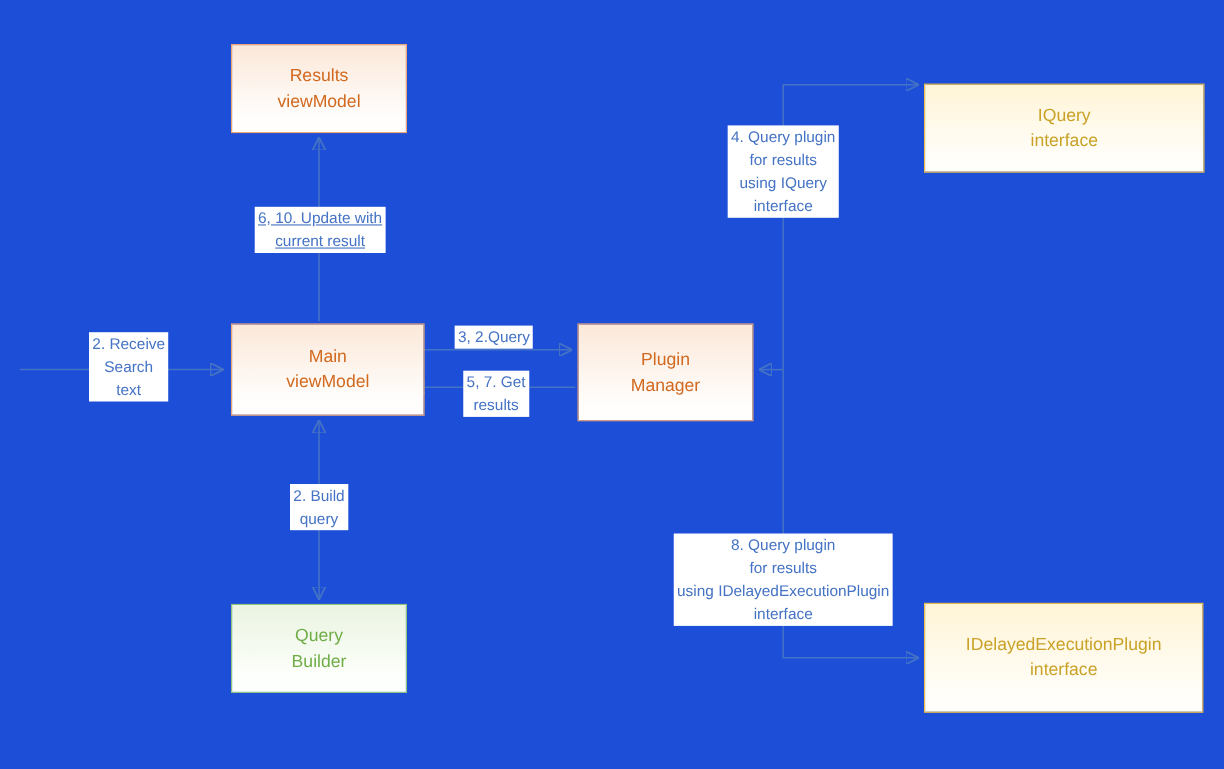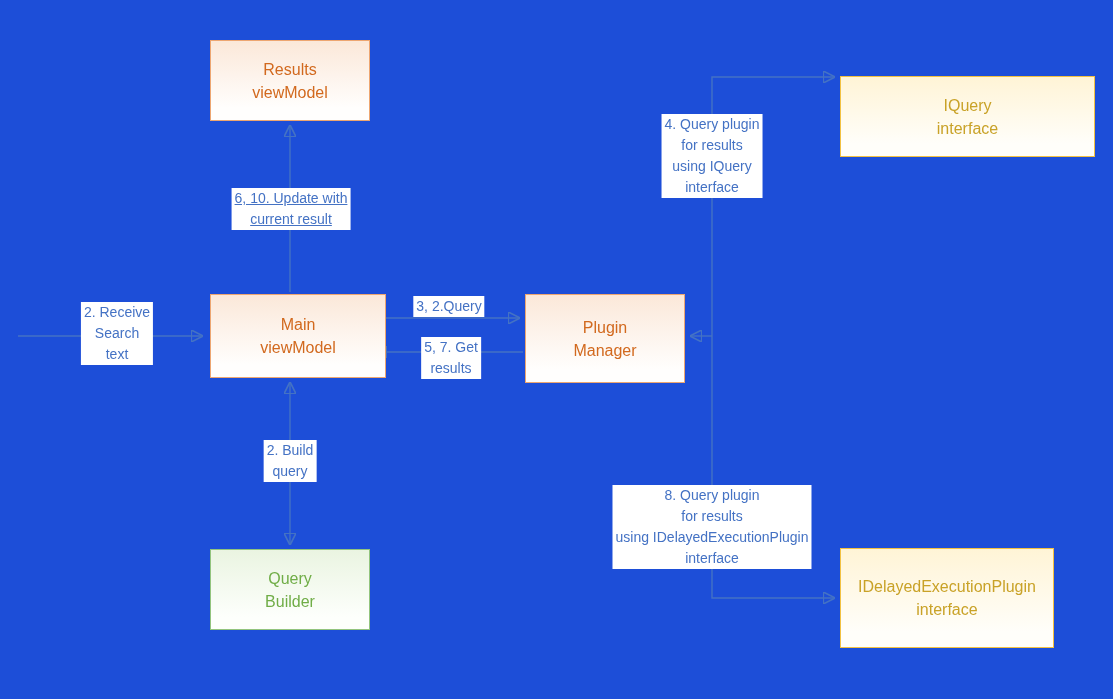--- a/index.html
+++ b/index.html
@@ -67,21 +67,21 @@
     padding: 0 3px;
     z-index: 2;
   }
 
   
   .n-results   { left: 210px; top: 40px;  width: 160px; height: 81px; }
   .n-iquery    { left: 840px; top: 40px;  width: 255px; height: 81px; margin-top: 36px; }
   .n-main      { left: 210px; top: 294px; width: 176px; height: 84px; }
   .n-plugin    { left: 525px; top: 294px; width: 160px; height: 89px; }
   .n-builder   { left: 210px; top: 549px; width: 160px; height: 81px; }
-  .n-idelayed  { left: 840px; top: 548px; width: 214px; height: 100px; }
+  .n-idelayed  { left: 840px; top: 548px; width: 254px; height: 100px; }
 
   
   .l-receive  { left: 117px; top: 302px; }
   .l-update   { left: 291px; top: 188px; text-decoration: underline; }
   .l-query    { left: 449px; top: 296px; }
   .l-get      { left: 451px; top: 337px; }
   .l-build    { left: 290px; top: 440px; }
   .l-iquery   { left: 712px; top: 114px; }
   .l-idelayed { left: 712px; top: 473px; margin-top: 12px; }
 </style>

